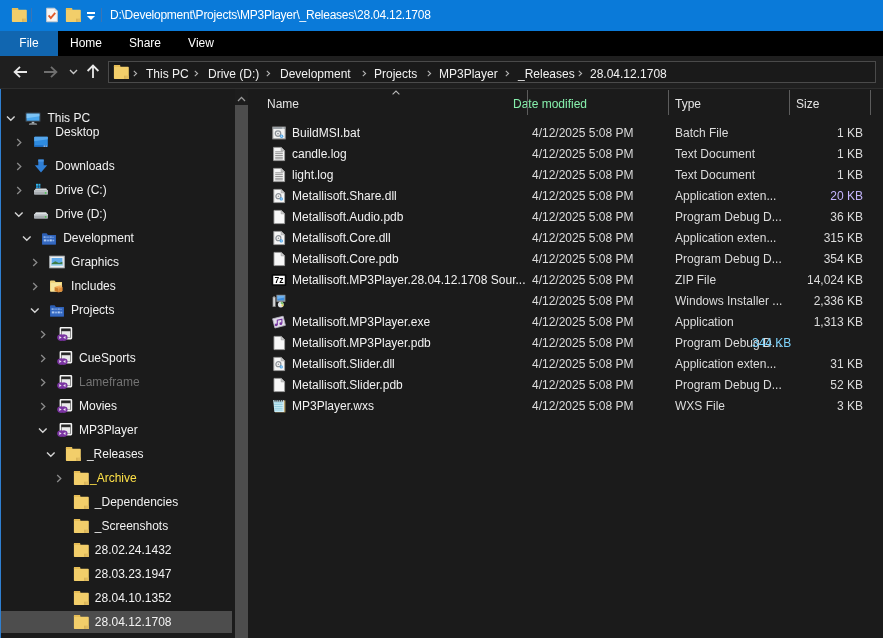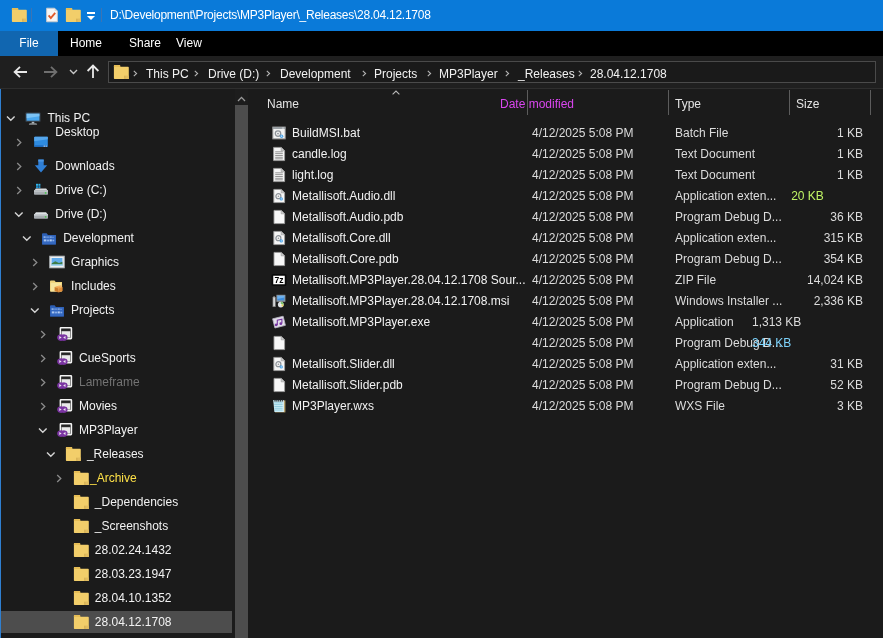--- a/index.html
+++ b/index.html
@@ -38,21 +38,21 @@
     </div>
 <div class="abs" style="left:87px;top:12px;width:8px;height:2px;background:#fff"></div>
 <div class="abs" style="left:87px;top:16px;width:0;height:0;border-left:4px solid transparent;border-right:4px solid transparent;border-top:4px solid #fff"></div>
 <div class="abs" style="left:101px;top:8px;width:1px;height:14px;background:#3b74b4"></div>
 <div class="abs" style="left:110px;top:0;height:31px;line-height:30px;color:#fff;font-size:12px;letter-spacing:-0.25px">D:\Development\Projects\MP3Player\_Releases\28.04.12.1708</div>
 <div class="abs" style="left:0;top:31px;width:883px;height:25px;background:#000"></div>
 <div class="abs" style="left:0;top:31px;width:58px;height:25px;background:#1166b0"></div>
 <div class="abs" style="left:0px;top:31px;width:58px;height:25px;line-height:25px;text-align:center;color:#fff">File</div>
 <div class="abs" style="left:60px;top:31px;width:52px;height:25px;line-height:25px;text-align:center;color:#fff">Home</div>
 <div class="abs" style="left:119px;top:31px;width:52px;height:25px;line-height:25px;text-align:center;color:#fff">Share</div>
-<div class="abs" style="left:176px;top:31px;width:50px;height:25px;line-height:25px;color:#fff">View</div>
+<div class="abs" style="left:176px;top:31px;width:50px;height:25px;line-height:25px;text-align:center;color:#fff">View</div>
 <div class="abs" style="left:0;top:56px;width:883px;height:33px;background:#1f1f1f;border-bottom:1px solid #2e2e2e"></div>
 <div class="abs" style="left:13px;top:65px;width:15px;height:14px">
       <svg width="15" height="14" viewBox="0 0 15 14">
         <path d="M14 7H2.4M7 1.8L1.6 7l5.4 5.2" fill="none" stroke="#e8e8e8" stroke-width="1.8"></path>
       </svg>
     </div>
 <div class="abs" style="left:43px;top:65px;width:15px;height:14px">
       <svg width="15" height="14" viewBox="0 0 15 14">
         <path d="M1 7h11.6M8 1.8L13.4 7 8 12.2" fill="none" stroke="#6f6f6f" stroke-width="1.8"></path>
       </svg>
@@ -117,21 +117,21 @@
 <div class="abs" style="left:374px;top:62.5px;height:22px;line-height:22px;color:#f2f2f2">Projects</div>
 <div class="abs" style="left:439px;top:62.5px;height:22px;line-height:22px;color:#f2f2f2">MP3Player</div>
 <div class="abs" style="left:518px;top:62.5px;height:22px;line-height:22px;color:#f2f2f2">_Releases</div>
 <div class="abs" style="left:590px;top:62.5px;height:22px;line-height:22px;color:#f2f2f2">28.04.12.1708</div>
 <div class="abs" style="left:392px;top:90px;width:8px;height:5px">
       <svg width="8" height="5" viewBox="0 0 8 5">
         <path d="M0.6 4.4L4 1l3.4 3.4" fill="none" stroke="#b8b8b8" stroke-width="1.1"></path>
       </svg>
     </div>
 <div class="abs" style="left:267px;top:97px;color:#e4e4e4">Name</div>
-<div class="abs" style="left:500px;top:97px;color:#d946ef">Date modified</div>
+<div class="abs" style="left:513px;top:97px;color:#86efac">Date modified</div>
 <div class="abs" style="left:675px;top:97px;color:#e4e4e4">Type</div>
 <div class="abs" style="left:796px;top:97px;color:#e4e4e4">Size</div>
 <div class="abs" style="left:527px;top:90px;width:1px;height:25px;background:#5c5c5c"></div>
 <div class="abs" style="left:668px;top:90px;width:1px;height:25px;background:#5c5c5c"></div>
 <div class="abs" style="left:789px;top:90px;width:1px;height:25px;background:#5c5c5c"></div>
 <div class="abs" style="left:870px;top:90px;width:1px;height:25px;background:#5c5c5c"></div>
 <div class="abs" style="left:252px;top:123px;width:631px;height:21px">
 <div style="position:absolute;left:19px;top:2px;width:16px;height:16px">
         <svg width="16" height="16" viewBox="0 0 16 16">
           <rect x="1.8" y="2" width="12.4" height="11.9" fill="#f2f2f2" stroke="#8f8f8f" stroke-width="1"></rect>
@@ -191,24 +191,24 @@
 <div style="position:absolute;left:19px;top:2px;width:16px;height:16px">
         <svg width="16" height="16" viewBox="0 0 16 16">
           <path d="M2.8 1.4h7.4l3.4 3.4v9.8H2.8z" fill="#f5f5f5" stroke="#9e9e9e" stroke-width="0.9"></path>
           <path d="M10.2 1.4l3.4 3.4h-3.4z" fill="#cfcfcf" stroke="#9e9e9e" stroke-width="0.7"></path>
           <circle cx="7.4" cy="8.2" r="2.5" fill="none" stroke="#8d9298" stroke-width="1.2"></circle>
           <circle cx="7.4" cy="8.2" r="0.8" fill="#8d9298"></circle>
           <circle cx="10.3" cy="10.9" r="1.6" fill="#4aa3e8"></circle>
           <circle cx="10.3" cy="10.9" r="0.55" fill="#dceefb"></circle>
         </svg>
       </div>
-<div style="position:absolute;left:40px;top:0;height:21px;line-height:21px;white-space:nowrap;color:#f2f2f2">Metallisoft.Audio.dll</div>
+<div style="position:absolute;left:40px;top:0;height:21px;line-height:21px;white-space:nowrap;color:#f2f2f2">Metallisoft.Share.dll</div>
 <div style="position:absolute;left:280px;top:0;height:21px;line-height:21px;color:#dcdcdc">4/12/2025 5:08 PM</div>
 <div style="position:absolute;left:423px;top:0;height:21px;line-height:21px;color:#dcdcdc">Application exten...</div>
-<div style="position:absolute;left:500px;top:0;width:111px;height:21px;line-height:21px;text-align:center;color:#bef264">20 KB</div>
+<div style="position:absolute;left:500px;top:0;width:111px;height:21px;line-height:21px;text-align:right;color:#c4b5fd">20 KB</div>
 </div>
 <div class="abs" style="left:252px;top:207px;width:631px;height:21px">
 <div style="position:absolute;left:19px;top:2px;width:16px;height:16px">
         <svg width="16" height="16" viewBox="0 0 16 16">
           <path d="M3 1.4h7.2l3.4 3.4v9.8H3z" fill="#f7f7f7" stroke="#9e9e9e" stroke-width="0.9"></path>
           <path d="M10.2 1.4l3.4 3.4h-3.4z" fill="#cfcfcf" stroke="#9e9e9e" stroke-width="0.7"></path>
         </svg>
       </div>
 <div style="position:absolute;left:40px;top:0;height:21px;line-height:21px;white-space:nowrap;color:#f2f2f2">Metallisoft.Audio.pdb</div>
 <div style="position:absolute;left:280px;top:0;height:21px;line-height:21px;color:#dcdcdc">4/12/2025 5:08 PM</div>
@@ -263,48 +263,48 @@
           <rect x="5.4" y="1.8" width="9" height="7" fill="#8f969c"></rect>
           <rect x="6.4" y="2.8" width="7" height="4.6" fill="#3e8ede"></rect>
           <path d="M6.4 2.8h7v1.8l-7 1.4z" fill="#6db1ef"></path>
           <rect x="8.4" y="8.8" width="3" height="1" fill="#b8bcc0"></rect>
           <circle cx="9.8" cy="11.6" r="2.9" fill="#dfe3e6"></circle>
           <path d="M9.8 8.7a2.9 2.9 0 0 1 2.9 2.9l-2.9-.0z" fill="#7ac26b"></path>
           <path d="M12.7 11.6a2.9 2.9 0 0 1-1.2 2.35L9.8 11.6z" fill="#e8d55a"></path>
           <circle cx="9.8" cy="11.6" r="0.8" fill="#f8f8f8"></circle>
         </svg>
       </div>
-<div style="position:absolute;left:40px;top:0;height:21px;line-height:21px;white-space:nowrap;color:#f2f2f2">Metallisoft.MP3Player.28.04.12.1708.msi</div>
 <div style="position:absolute;left:280px;top:0;height:21px;line-height:21px;color:#dcdcdc">4/12/2025 5:08 PM</div>
 <div style="position:absolute;left:423px;top:0;height:21px;line-height:21px;color:#dcdcdc">Windows Installer ...</div>
 <div style="position:absolute;left:500px;top:0;width:111px;height:21px;line-height:21px;text-align:right;color:#dcdcdc">2,336 KB</div>
 </div>
 <div class="abs" style="left:252px;top:312px;width:631px;height:21px">
 <div style="position:absolute;left:19px;top:2px;width:16px;height:16px">
         <svg width="16" height="16" viewBox="0 0 16 16">
           <g transform="rotate(-14 8 8)">
             <rect x="2.6" y="3.4" width="10.8" height="9.4" fill="#e3e0ea" stroke="#b7b3c2" stroke-width="0.8"></rect>
           </g>
           <path d="M6.3 10.9V6.3l4.6-1v4.3" fill="none" stroke="#7735a2" stroke-width="1.1"></path>
           <circle cx="5.2" cy="10.9" r="1.35" fill="#7735a2"></circle>
           <circle cx="9.8" cy="9.7" r="1.35" fill="#7735a2"></circle>
         </svg>
       </div>
 <div style="position:absolute;left:40px;top:0;height:21px;line-height:21px;white-space:nowrap;color:#f2f2f2">Metallisoft.MP3Player.exe</div>
 <div style="position:absolute;left:280px;top:0;height:21px;line-height:21px;color:#dcdcdc">4/12/2025 5:08 PM</div>
 <div style="position:absolute;left:423px;top:0;height:21px;line-height:21px;color:#dcdcdc">Application</div>
-<div style="position:absolute;left:500px;top:0;width:111px;height:21px;line-height:21px;color:#dcdcdc">1,313 KB</div>
+<div style="position:absolute;left:500px;top:0;width:111px;height:21px;line-height:21px;text-align:right;color:#dcdcdc">1,313 KB</div>
 </div>
 <div class="abs" style="left:252px;top:333px;width:631px;height:21px">
 <div style="position:absolute;left:19px;top:2px;width:16px;height:16px">
         <svg width="16" height="16" viewBox="0 0 16 16">
           <path d="M3 1.4h7.2l3.4 3.4v9.8H3z" fill="#f7f7f7" stroke="#9e9e9e" stroke-width="0.9"></path>
           <path d="M10.2 1.4l3.4 3.4h-3.4z" fill="#cfcfcf" stroke="#9e9e9e" stroke-width="0.7"></path>
         </svg>
       </div>
+<div style="position:absolute;left:40px;top:0;height:21px;line-height:21px;white-space:nowrap;color:#f2f2f2">Metallisoft.MP3Player.pdb</div>
 <div style="position:absolute;left:280px;top:0;height:21px;line-height:21px;color:#dcdcdc">4/12/2025 5:08 PM</div>
 <div style="position:absolute;left:423px;top:0;height:21px;line-height:21px;color:#dcdcdc">Program Debug D...</div>
 <div style="position:absolute;left:500px;top:0;width:111px;height:21px;line-height:21px;text-align:left;color:#7dd3fc">344 KB</div>
 </div>
 <div class="abs" style="left:252px;top:354px;width:631px;height:21px">
 <div style="position:absolute;left:19px;top:2px;width:16px;height:16px">
         <svg width="16" height="16" viewBox="0 0 16 16">
           <path d="M2.8 1.4h7.4l3.4 3.4v9.8H2.8z" fill="#f5f5f5" stroke="#9e9e9e" stroke-width="0.9"></path>
           <path d="M10.2 1.4l3.4 3.4h-3.4z" fill="#cfcfcf" stroke="#9e9e9e" stroke-width="0.7"></path>
           <circle cx="7.4" cy="8.2" r="2.5" fill="none" stroke="#8d9298" stroke-width="1.2"></circle>

